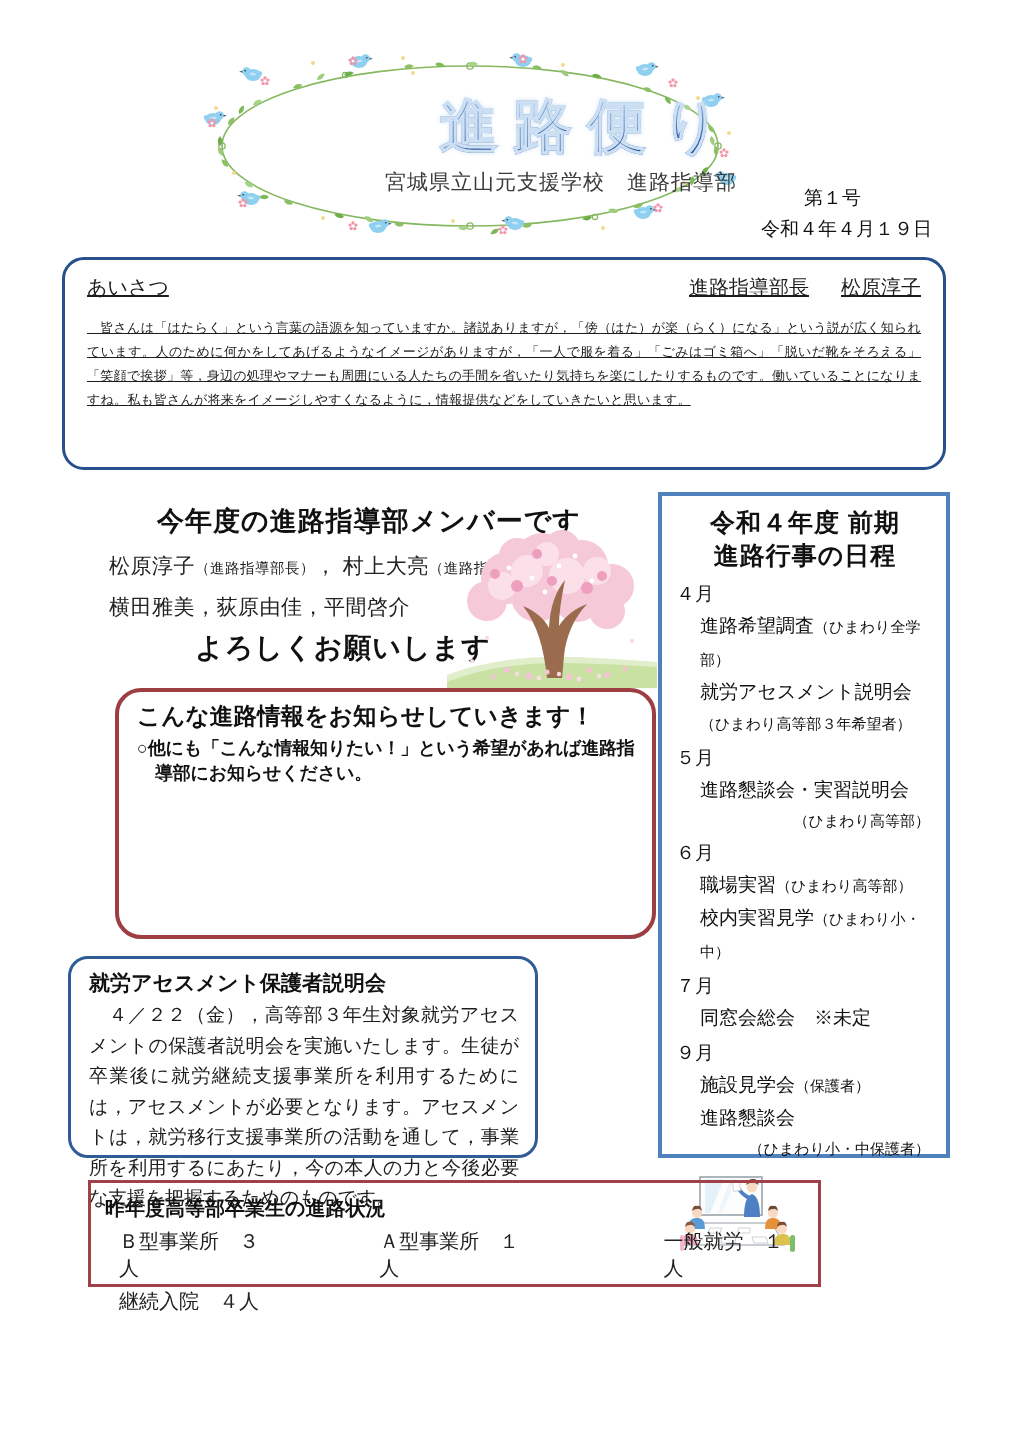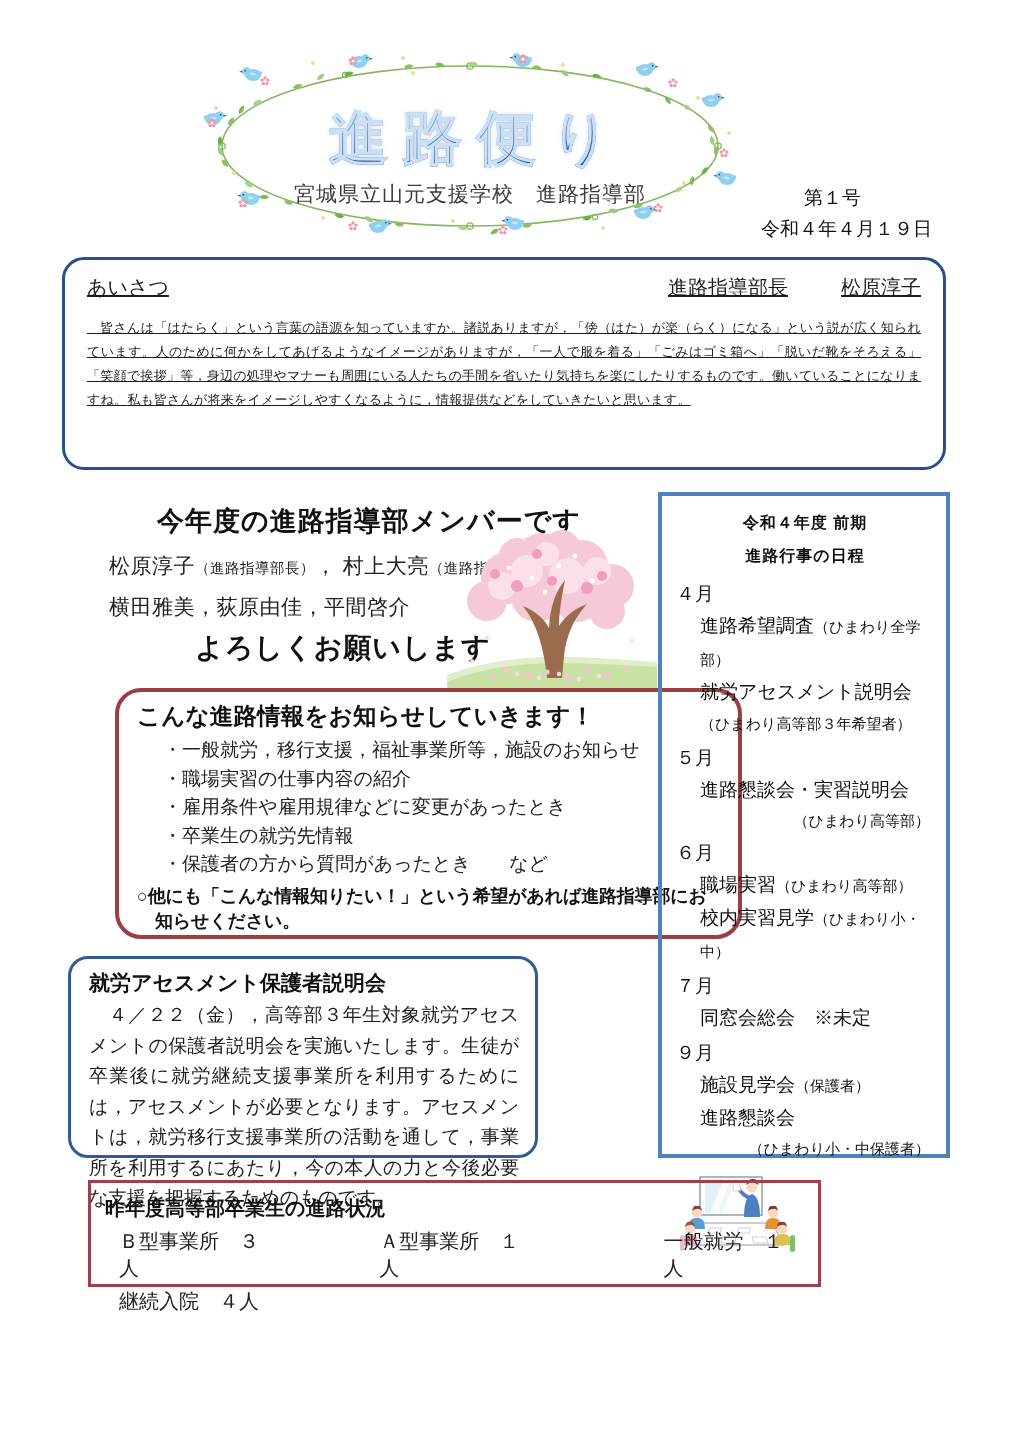--- a/index.html
+++ b/index.html
@@ -2,77 +2,77 @@
 <html><head>
 <meta charset="utf-8">
 <style>
   html,body{margin:0;padding:0;background:#e9e9e9;}
   .page{position:relative;width:1010px;height:1429px;margin:0 auto;background:#ffffff;overflow:hidden;
         font-family:"Liberation Serif","DejaVu Serif",serif;color:#1c1c1c;}
 
   
   .wreath{position:absolute;left:203px;top:52px;width:534px;height:188px;}
   .wreath svg{position:absolute;left:0;top:0;}
-  .head-text{position:absolute;left:0;top:12px;width:100%;height:100%;display:flex;flex-direction:column;
-             align-items:center;justify-content:flex-start;padding-top:40px;box-sizing:border-box;}
+  .head-text{position:absolute;left:0;top:0;width:100%;height:100%;display:flex;flex-direction:column;
+             align-items:flex-end;justify-content:flex-start;padding-top:40px;box-sizing:border-box;}
   .newsletter-title{
       font-family:"Liberation Serif","DejaVu Serif",serif;font-weight:bold;
       font-size:58px;line-height:70px;letter-spacing:16px;text-indent:16px;
       background:linear-gradient(180deg,#a9c7ea 0%,#5d8cc6 40%,#22519a 88%);
       -webkit-background-clip:text;background-clip:text;color:#2e5da6;-webkit-text-fill-color:transparent;
       -webkit-text-stroke:1.2px #ccdff3;
       filter:drop-shadow(0 0 2px #d6e5f5);}
   .school-subtitle{font-family:"Liberation Sans","DejaVu Sans",sans-serif;font-weight:normal;
       font-size:21px;color:#3a3a3a;margin-top:6px;letter-spacing:1px;}
 
   
   .issue-block{position:absolute;right:78px;top:182px;text-align:center;font-size:19px;line-height:31px;color:#111;}
   .issue-number{display:block;margin-right:28px;}
 
   
   .greeting-box{position:absolute;left:62px;top:257px;width:884px;height:213px;box-sizing:border-box;
       border:3px solid #27508c;border-radius:22px;padding:13px 22px 10px 22px;text-decoration:underline;}
   .greet-head{display:flex;justify-content:space-between;font-size:20px;line-height:28px;}
-  .greet-author{display:flex;gap:53px;}
+  .greet-author{display:flex;gap:32px;}
   .greet-body{margin-top:15px;font-size:13px;line-height:24px;text-align:justify;letter-spacing:0.2px;}
 
   
   .members{position:absolute;left:95px;top:503px;width:548px;}
   .members-title{font-family:"Liberation Sans","DejaVu Sans",sans-serif;font-weight:bold;font-size:27px;
       text-align:center;letter-spacing:1px;color:#111;}
   .members-line{font-family:"Liberation Sans","DejaVu Sans",sans-serif;font-size:21px;margin-top:13px;
       margin-left:14px;color:#222;letter-spacing:0.5px;}
   .members-line .role{font-size:14.5px;}
   .members-closing{font-family:"Liberation Sans","DejaVu Sans",sans-serif;font-weight:bold;font-size:28px;
       margin:8px 0 0 100px;color:#111;letter-spacing:1px;}
 
   
   .cherry-tree{position:absolute;left:447px;top:526px;width:210px;height:162px;}
 
   
-  .info-box{position:absolute;left:115px;top:688px;width:627px;height:251px;box-sizing:border-box;
+  .info-box{position:absolute;left:115px;top:688px;width:541px;height:251px;box-sizing:border-box;
       border:4px solid #9d3e42;border-radius:26px;padding:9px 16px 8px 18px;}
   .info-title{font-family:"Liberation Sans","DejaVu Sans",sans-serif;font-weight:bold;font-size:23.5px;
       color:#111;letter-spacing:0.2px;line-height:30px;}
   .info-bullets{margin:5px 0 0 0;padding:0 0 0 26px;list-style:none;
       font-family:"Liberation Sans","DejaVu Sans",sans-serif;font-size:19px;line-height:28.5px;color:#222;}
   .info-note{font-family:"Liberation Sans","DejaVu Sans",sans-serif;font-weight:bold;font-size:18px;
       line-height:25px;margin-top:5px;padding-left:1em;text-indent:-1em;color:#111;letter-spacing:-0.2px;}
 
   
   .assessment-box{position:absolute;left:68px;top:956px;width:470px;height:202px;box-sizing:border-box;
       border:3px solid #2f5c95;border-radius:20px;padding:10px 16px 8px 18px;}
   .assess-title{font-family:"Liberation Sans","DejaVu Sans",sans-serif;font-weight:bold;font-size:21px;
       line-height:28px;color:#111;}
   .assess-body{margin-top:3px;font-size:19px;line-height:30.5px;text-align:justify;letter-spacing:-0.2px;}
 
   
   .schedule-box{position:absolute;left:658px;top:492px;width:292px;height:666px;box-sizing:border-box;
       border:4px solid #4f81bd;padding:10px 12px 6px 14px;}
-  .sched-title{font-family:"Liberation Sans","DejaVu Sans",sans-serif;font-weight:bold;font-size:16px;
+  .sched-title{font-family:"Liberation Sans","DejaVu Sans",sans-serif;font-weight:bold;font-size:25px;
       text-align:center;line-height:33px;color:#111;letter-spacing:1px;}
   .sched-rows{margin-top:6px;font-size:19px;color:#111;}
   .s-month{line-height:32px;margin-top:2px;}
   .s-event{padding-left:24px;line-height:31px;}
   .s-note{font-size:15px;}
   .s-noteline{text-align:right;padding-right:4px;font-size:15px;line-height:28px;}
   .meeting-illustration{margin:10px 0 0 4px;}
 
   
   .outcomes-box{position:absolute;left:88px;top:1180px;width:733px;height:107px;box-sizing:border-box;
@@ -286,27 +286,20 @@
       <circle cx="132" cy="153" r="2.4"></circle>
         <circle cx="152" cy="150" r="2.2"></circle>
         <circle cx="40" cy="112" r="2.2"></circle>
       <circle cx="185" cy="115" r="2.2"></circle>
         <circle cx="25" cy="135" r="2"></circle>
     </g>
   </svg>
 
   <div class="info-box">
     <div class="info-title">こんな進路情報をお知らせしていきます！</div>
-    <ul class="info-bullets">
-      <li>・一般就労，移行支援，福祉事業所等，施設のお知らせ</li>
-      <li>・職場実習の仕事内容の紹介</li>
-      <li>・雇用条件や雇用規律などに変更があったとき</li>
-      <li>・卒業生の就労先情報</li>
-      <li>・保護者の方から質問があったとき　　など</li>
-    </ul>
     <div class="info-note">○他にも「こんな情報知りたい！」という希望があれば進路指導部にお知らせください。</div>
   </div>
 
   <div class="assessment-box">
     <div class="assess-title">就労アセスメント保護者説明会</div>
     <div class="assess-body">　４／２２（金），高等部３年生対象就労アセスメントの保護者説明会を実施いたします。生徒が卒業後に就労継続支援事業所を利用するためには，アセスメントが必要となります。アセスメントは，就労移行支援事業所の活動を通して，事業所を利用するにあたり，今の本人の力と今後必要な支援を把握するためのものです。</div>
   </div>
 
   <div class="schedule-box">
     <div class="sched-title">

